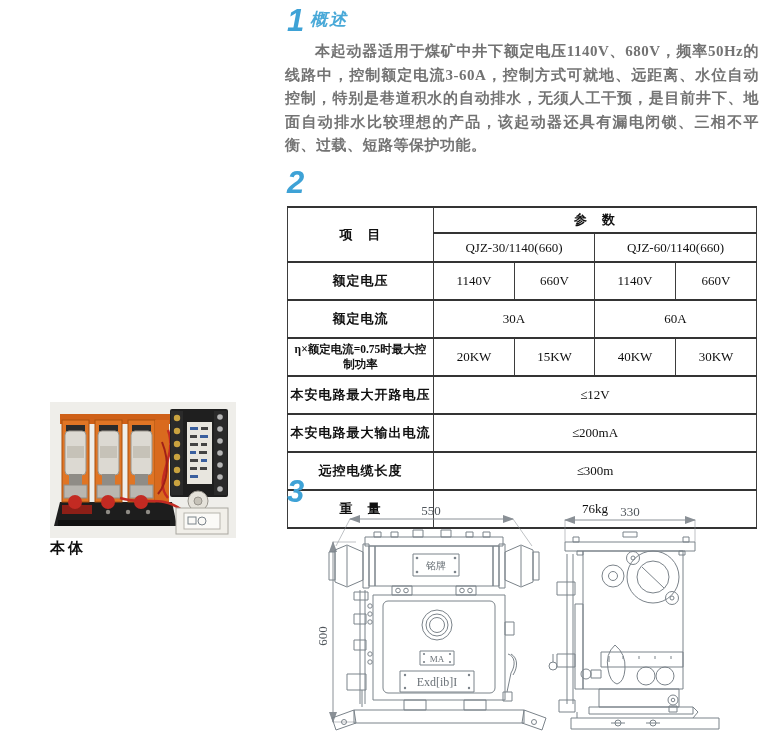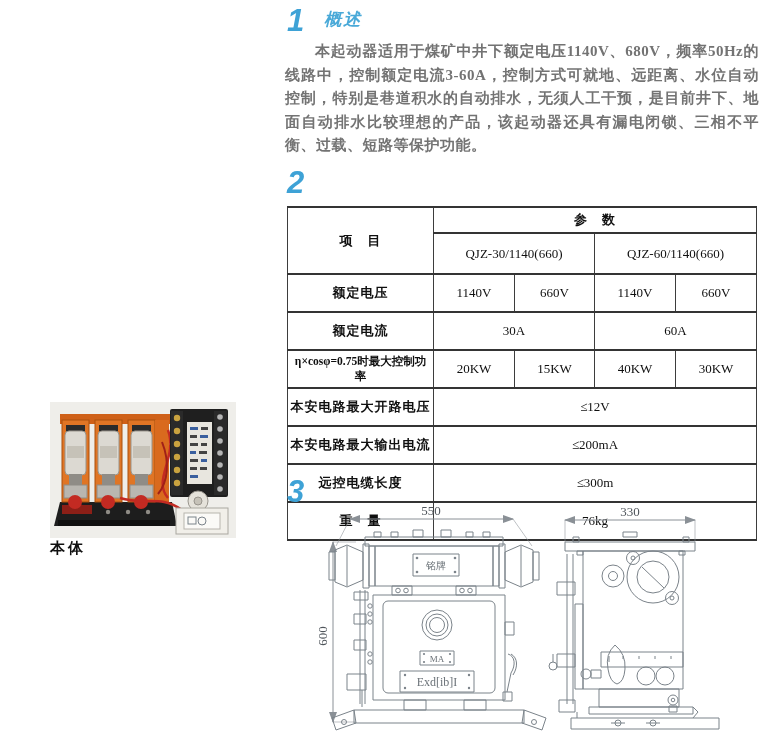--- a/index.html
+++ b/index.html
@@ -13,21 +13,21 @@
   .sec-head{position:absolute;left:287px;display:flex;align-items:flex-end;}
   .sec-num{
     color:#3ea2d6;
     font-family:"Liberation Sans",sans-serif;
     font-style:italic;font-weight:800;font-size:31px;line-height:0.85;
   }
   .sec-title{
     color:#49a9d8;
     font-family:"Liberation Sans",sans-serif;
     font-style:italic;font-weight:700;font-size:17px;
-    letter-spacing:2px;margin-left:20px;padding-bottom:3px;
+    letter-spacing:2px;margin-left:6px;padding-bottom:3px;
   }
   #sec1{top:8px}
   #sec2{top:170px}
   #sec3{top:479px}
 
   
   .overview{
     position:absolute;left:285px;top:40px;width:474px;margin:0;
     font-size:15px;font-weight:700;line-height:23.5px;
     text-align:justify;text-indent:2em;letter-spacing:0.5px;color:#737373;
@@ -39,21 +39,21 @@
     border-collapse:collapse;table-layout:fixed;text-align:center;
     font-size:13px;color:#0f0f0f;
   }
   .spec-table td{
     border-left:1px solid #3d3d3d;border-right:1px solid #3d3d3d;
     border-top:2px solid #343434;border-bottom:2px solid #343434;
     padding:0 2px;overflow:hidden;
   }
   .spec-table tr{height:38px}
   .spec-table tr.h1{height:26px}
-  .spec-table tr.h2{height:41px}
+  .spec-table tr.h2{height:29px}
   .spec-table .lab{font-weight:700;letter-spacing:1px;}
   .spec-table tr.small .lab{font-size:11.5px;letter-spacing:0;}
   .spec-table .hd{font-weight:700;letter-spacing:1px;}
 
   
   .photo-wrap{position:absolute;left:50px;top:402px;width:186px;height:136px;}
   .photo-caption{
     position:absolute;left:50px;top:539px;width:186px;text-align:left;
     font-weight:700;font-size:15px;letter-spacing:3px;color:#101010;
   }
@@ -192,21 +192,21 @@
     <td>660V</td>
     <td>1140V</td>
     <td>660V</td>
   </tr>
   <tr>
     <td class="lab">额定电流</td>
     <td colspan="2">30A</td>
     <td colspan="2">60A</td>
   </tr>
   <tr class="small">
-    <td class="lab">η×cosφ=0.75时最大控制功率</td>
+    <td class="lab">η×额定电流=0.75时最大控制功率</td>
     <td>20KW</td>
     <td>15KW</td>
     <td>40KW</td>
     <td>30KW</td>
   </tr>
   <tr>
     <td class="lab">本安电路最大开路电压</td>
     <td colspan="4">≤12V</td>
   </tr>
   <tr>

